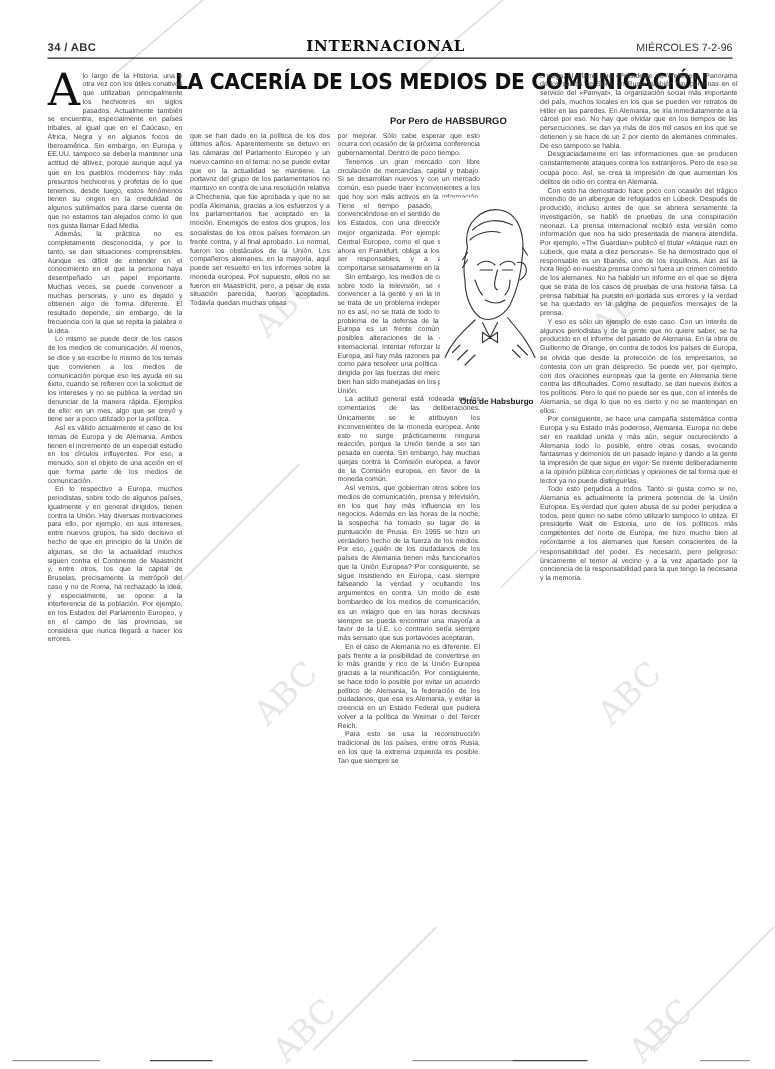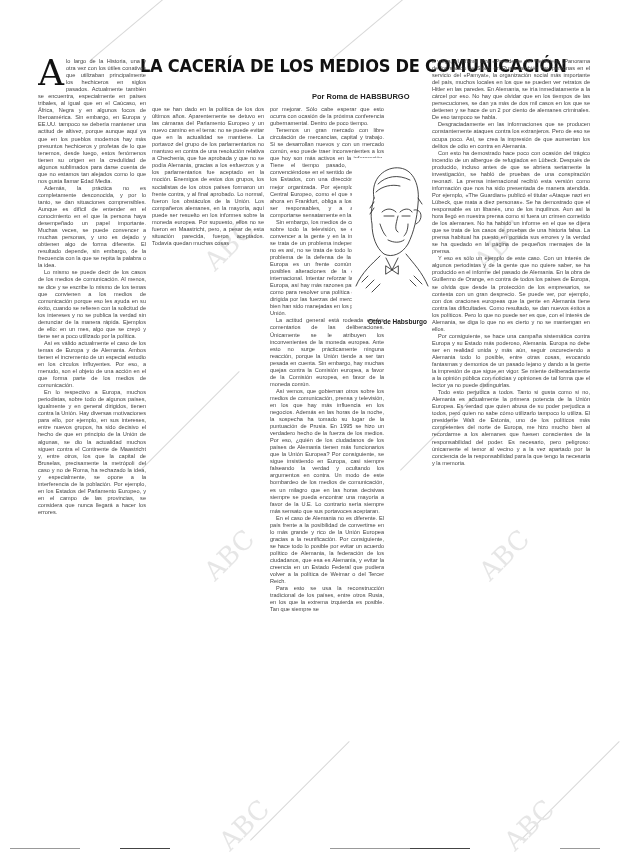--- a/index.html
+++ b/index.html
@@ -50,23 +50,28 @@
   <div class="stroke" style="left:250px;top:840px;width:140px;transform:rotate(-45deg);"></div>
   <div class="stroke" style="left:520px;top:840px;width:140px;transform:rotate(-45deg);"></div>
 
   <div class="watermark" style="left:200px;top:230px;">ABC</div>
   <div class="watermark" style="left:470px;top:230px;">ABC</div>
   <div class="watermark" style="left:200px;top:540px;">ABC</div>
   <div class="watermark" style="left:475px;top:540px;">ABC</div>
   <div class="watermark" style="left:215px;top:810px;">ABC</div>
   <div class="watermark" style="left:500px;top:810px;">ABC</div>
 
+  <div class="masthead">
+    <span class="page-num">34 / ABC</span>
+    <span class="section">INTERNACIONAL</span>
+    <span class="date">MIÉRCOLES 7-2-96</span>
+  </div>
 
   <div class="headline">LA CACERÍA DE LOS MEDIOS DE COMUNICACIÓN</div>
-  <div class="byline">Por Roma de HABSBURGO</div>
+  <div class="byline">Por Pero de HABSBURGO</div>
 
   <div class="col" style="left:38px;top:58px;width:108px;height:740px;">
     <span class="dropcap">A</span>
     <p class="first">lo largo de la Historia, una y otra vez con los útiles conativos que utilizaban principalmente los hechiceros en siglos pasados. Actualmente también se encuentra, especialmente en países tribales, al igual que en el Caúcaso, en África, Negra y en algunos focos de Iberoamérica. Sin embargo, en Europa y EE.UU. tampoco se debería mantener una actitud de altivez, porque aunque aquí ya que en los pueblos modernos hay más presuntos hechiceros y profetas de lo que tenemos, desde luego, estos fenómenos tienen su origen en la credulidad de algunos sublimados para darse cuenta de que no estamos tan alejados como lo que nos gusta llamar Edad Media.</p>
     <p>Además, la práctica no es completamente desconocida, y por lo tanto, se dan situaciones comprensibles. Aunque es difícil de entender en el conocimiento en el que la persona haya desempeñado un papel importante. Muchas veces, se puede convencer a muchas personas, y uno es dejado y obtienen algo de forma diferente. El resultado depende, sin embargo, de la frecuencia con la que se repita la palabra o la idea.</p>
     <p>Lo mismo se puede decir de los casos de los medios de comunicación. Al menos, se dice y se escribe lo mismo de los temas que convienen a los medios de comunicación porque eso les ayuda en su éxito, cuando se refieren con la solicitud de los intereses y no se publica la verdad sin denunciar de la manera rápida. Ejemplos de ello: en un mes, algo que se creyó y tiene ser a poco utilizado por la política.</p>
     <p>Así es válido actualmente el caso de los temas de Europa y de Alemania. Ambos tienen el incremento de un especial estudio en los círculos influyentes. Por eso, a menudo, son el objeto de una acción en el que forma parte de los medios de comunicación.</p>
     <p>En lo respectivo a Europa, muchos periodistas, sobre todo de algunos países, igualmente y en general dirigidos, tienen contra la Unión. Hay diversas motivaciones para ello, por ejemplo, en sus intereses, entre nuevos grupos, ha sido decisivo el hecho de que en principio de la Unión de algunas, se dio la actualidad muchos siguen contra el Continente de Maastricht y, entre otros, los que la capital de Bruselas, precisamente la metrópoli del caso y no de Roma, ha rechazado la idea, y especialmente, se opone a la interferencia de la población. Por ejemplo, en los Estados del Parlamento Europeo, y en el campo de las provincias, se considera que nunca llegará a hacer los errores.</p>
   </div>
 

